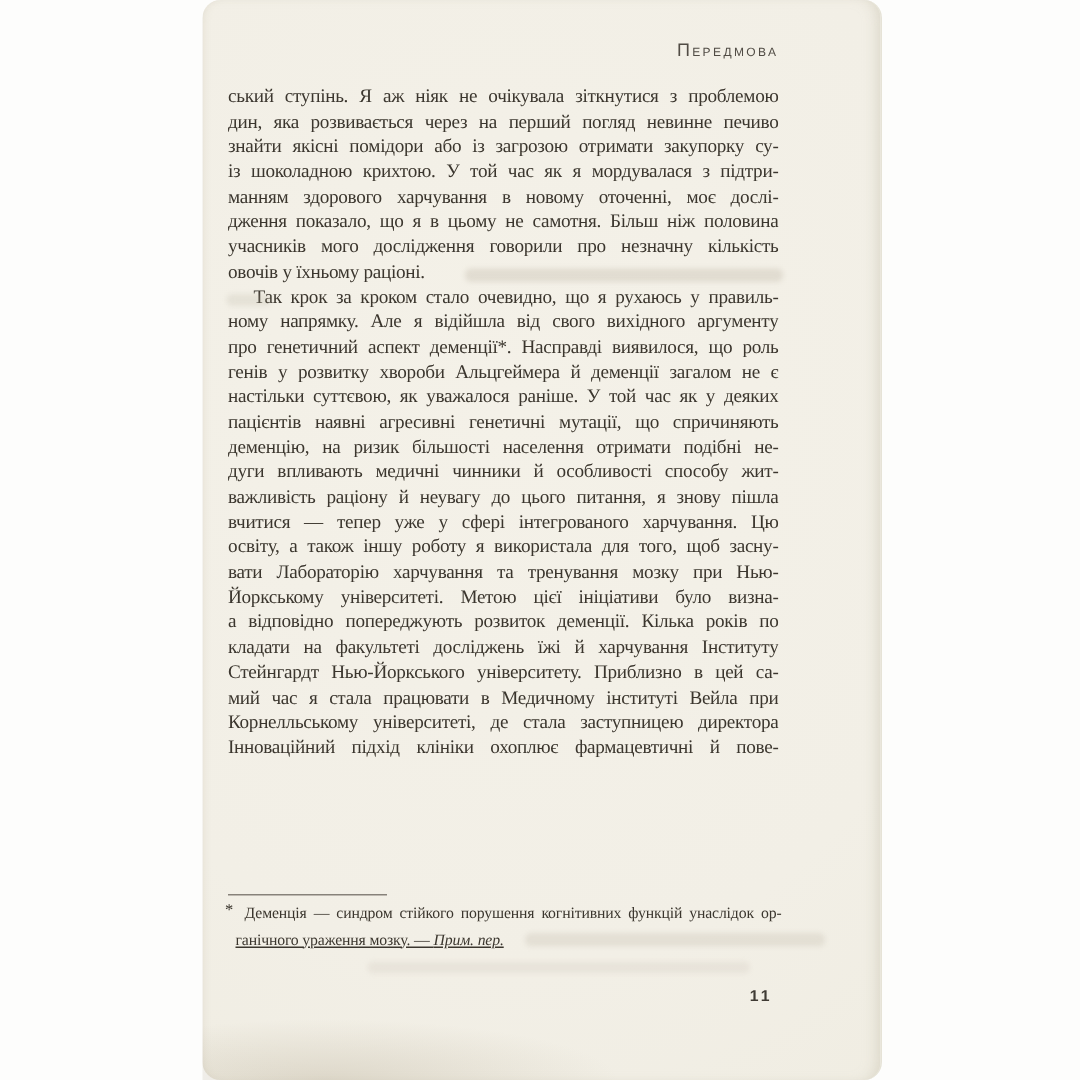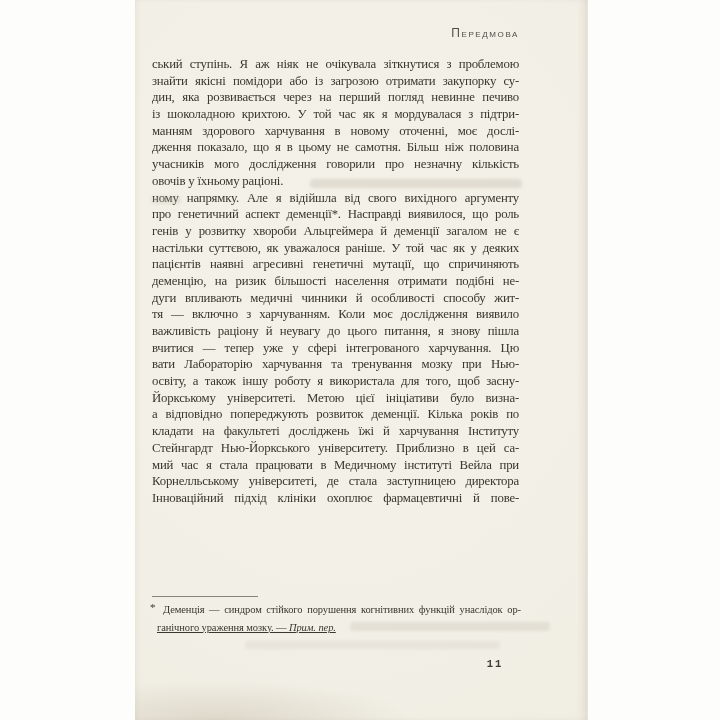--- a/index.html
+++ b/index.html
@@ -16,20 +16,21 @@
     position: absolute;
     left: 135px;
     top: 0;
     width: 452px;
     height: 720px;
     background:
       radial-gradient(130% 95% at 45% 38%, #f4f1e8 0%, #f2efe6 55%, #eeebdf 100%);
     border-right: 1px solid #e6e3d7;
     box-shadow: inset -7px 0 9px -5px rgba(200,194,176,0.55),
                 inset 4px 0 6px -4px rgba(205,198,180,0.45);
+    border-radius: 12px;
   }
   .page::after {
     content: "";
     position: absolute;
     left: 0; bottom: 0;
     width: 100%; height: 48px;
     background: radial-gradient(62% 120% at 18% 100%, rgba(176,164,140,0.30), rgba(176,164,140,0) 70%);
     pointer-events: none;
   }
   
@@ -98,22 +99,22 @@
     font-size: 11px;
   }
   .footnote .fline2 { padding-left: 7px; text-decoration: underline; }
   .footnote .italic { font-style: italic; }
   
   .page-number {
     position: absolute;
     left: 340px;
     top: 658px;
     width: 40px;
-    text-align: center;
-    font-family: Liberation Mono, monospace;
+    text-align: right;
+    font-family: Liberation Sans, sans-serif;
     font-weight: bold;
     font-size: 10.5px;
     letter-spacing: 2px;
     color: #3f3b34;
   }
   
   .ghost {
     position: absolute;
     border-radius: 4px;
     background: rgba(184,177,159,0.30);
@@ -128,39 +129,39 @@
 </head>
 <body>
 
 <div class="stage">
   <div class="page">
 
     <div class="running-head">Передмова</div>
 
     <div class="body-text">
         <div class="line">ський ступінь. Я аж ніяк не очікувала зіткнутися з проблемою</div>
+        <div class="line">дин, яка розвивається через на перший погляд невинне печиво</div>
         <div class="line">знайти якісні помідори або із загрозою отримати закупорку су-</div>
-        <div class="line">дин, яка розвивається через на перший погляд невинне печиво</div>
         <div class="line">із шоколадною крихтою. У той час як я мордувалася з підтри-</div>
         <div class="line">манням здорового харчування в новому оточенні, моє дослі-</div>
         <div class="line">дження показало, що я в цьому не самотня. Більш ніж половина</div>
         <div class="line">учасників мого дослідження говорили про незначну кількість</div>
         <div class="line para-end">овочів у їхньому раціоні.</div>
+        <div class="line indent">Так крок за кроком стало очевидно, що я рухаюсь у правиль-</div>
         <div class="line">ному напрямку. Але я відійшла від свого вихідного аргументу</div>
         <div class="line">про генетичний аспект деменції*. Насправді виявилося, що роль</div>
         <div class="line">генів у розвитку хвороби Альцгеймера й деменції загалом не є</div>
         <div class="line">настільки суттєвою, як уважалося раніше. У той час як у деяких</div>
         <div class="line">пацієнтів наявні агресивні генетичні мутації, що спричиняють</div>
         <div class="line">деменцію, на ризик більшості населення отримати подібні не-</div>
         <div class="line">дуги впливають медичні чинники й особливості способу жит-</div>
-        <div class="line">тя — включно з харчуванням. Коли моє дослідження виявило</div>
         <div class="line">важливість раціону й неувагу до цього питання, я знову пішла</div>
         <div class="line">вчитися — тепер уже у сфері інтегрованого харчування. Цю</div>
+        <div class="line">освіту, а також іншу роботу я використала для того, щоб засну-</div>
         <div class="line">вати Лабораторію харчування та тренування мозку при Нью-</div>
-        <div class="line">освіту, а також іншу роботу я використала для того, щоб засну-</div>
         <div class="line">Йоркському університеті. Метою цієї ініціативи було визна-</div>
         <div class="line">а відповідно попереджують розвиток деменції. Кілька років по</div>
         <div class="line">кладати на факультеті досліджень їжі й харчування Інституту</div>
         <div class="line">Стейнгардт Нью-Йоркського університету. Приблизно в цей са-</div>
         <div class="line">мий час я стала працювати в Медичному інституті Вейла при</div>
         <div class="line">Корнелльському університеті, де стала заступницею директора</div>
         <div class="line">Інноваційний підхід клініки охоплює фармацевтичні й пове-</div>
       </div>
 
     <div class="ghost g1"></div>

